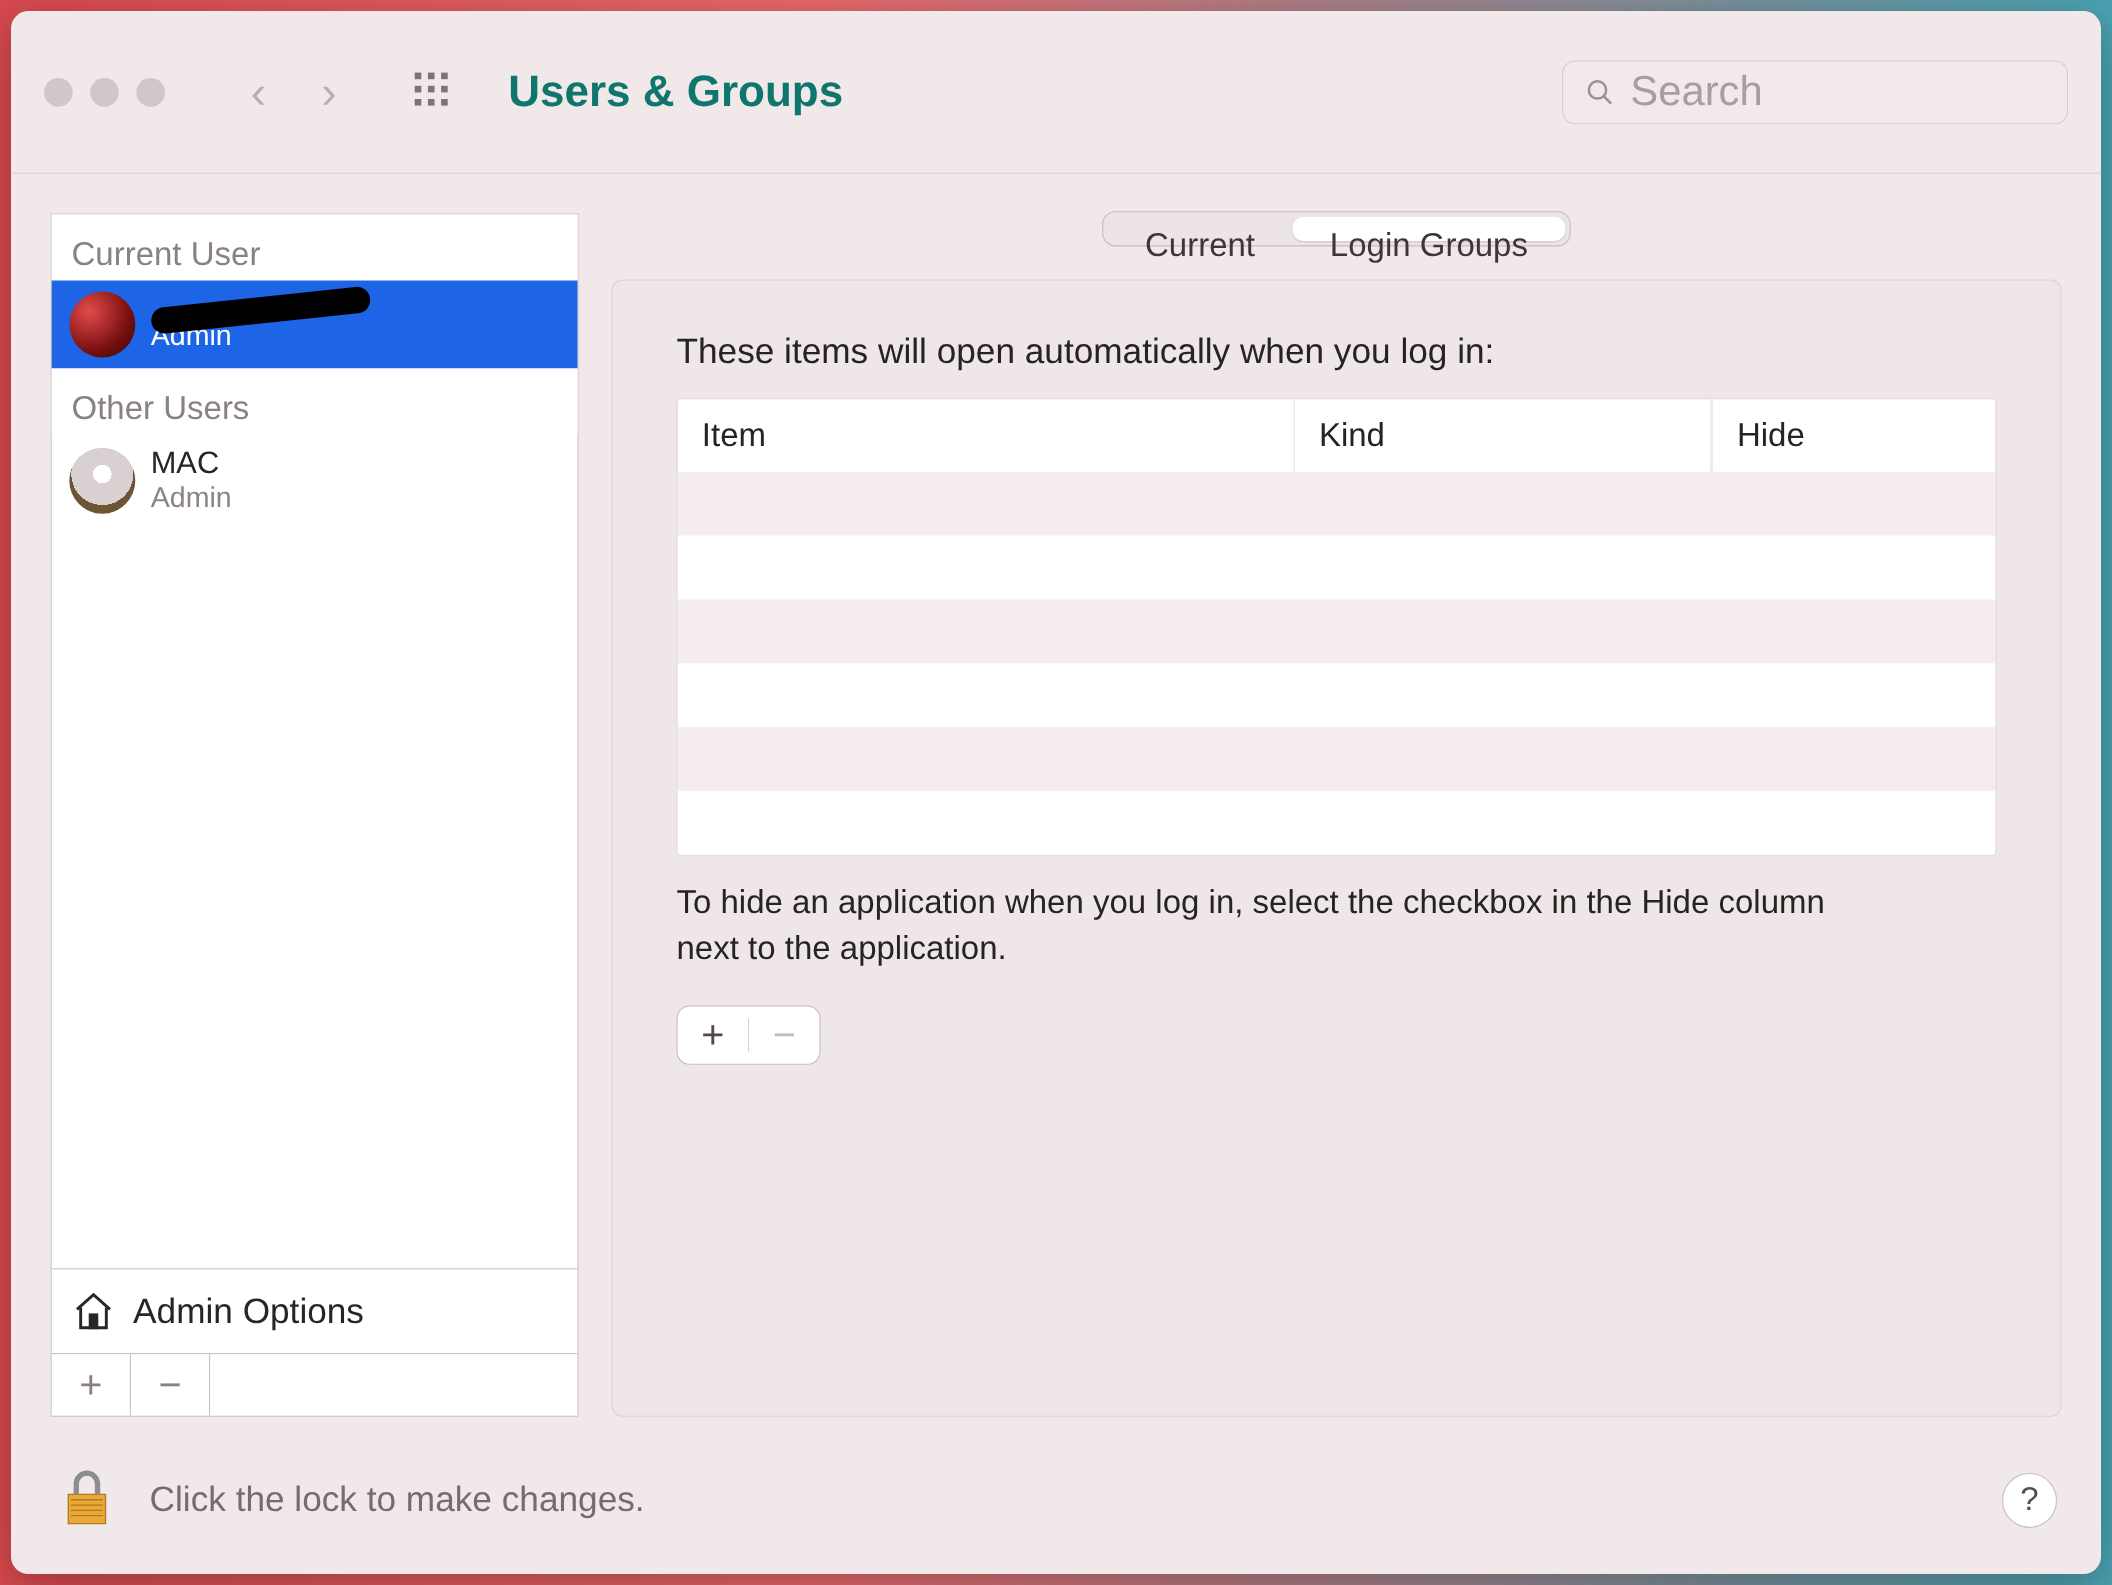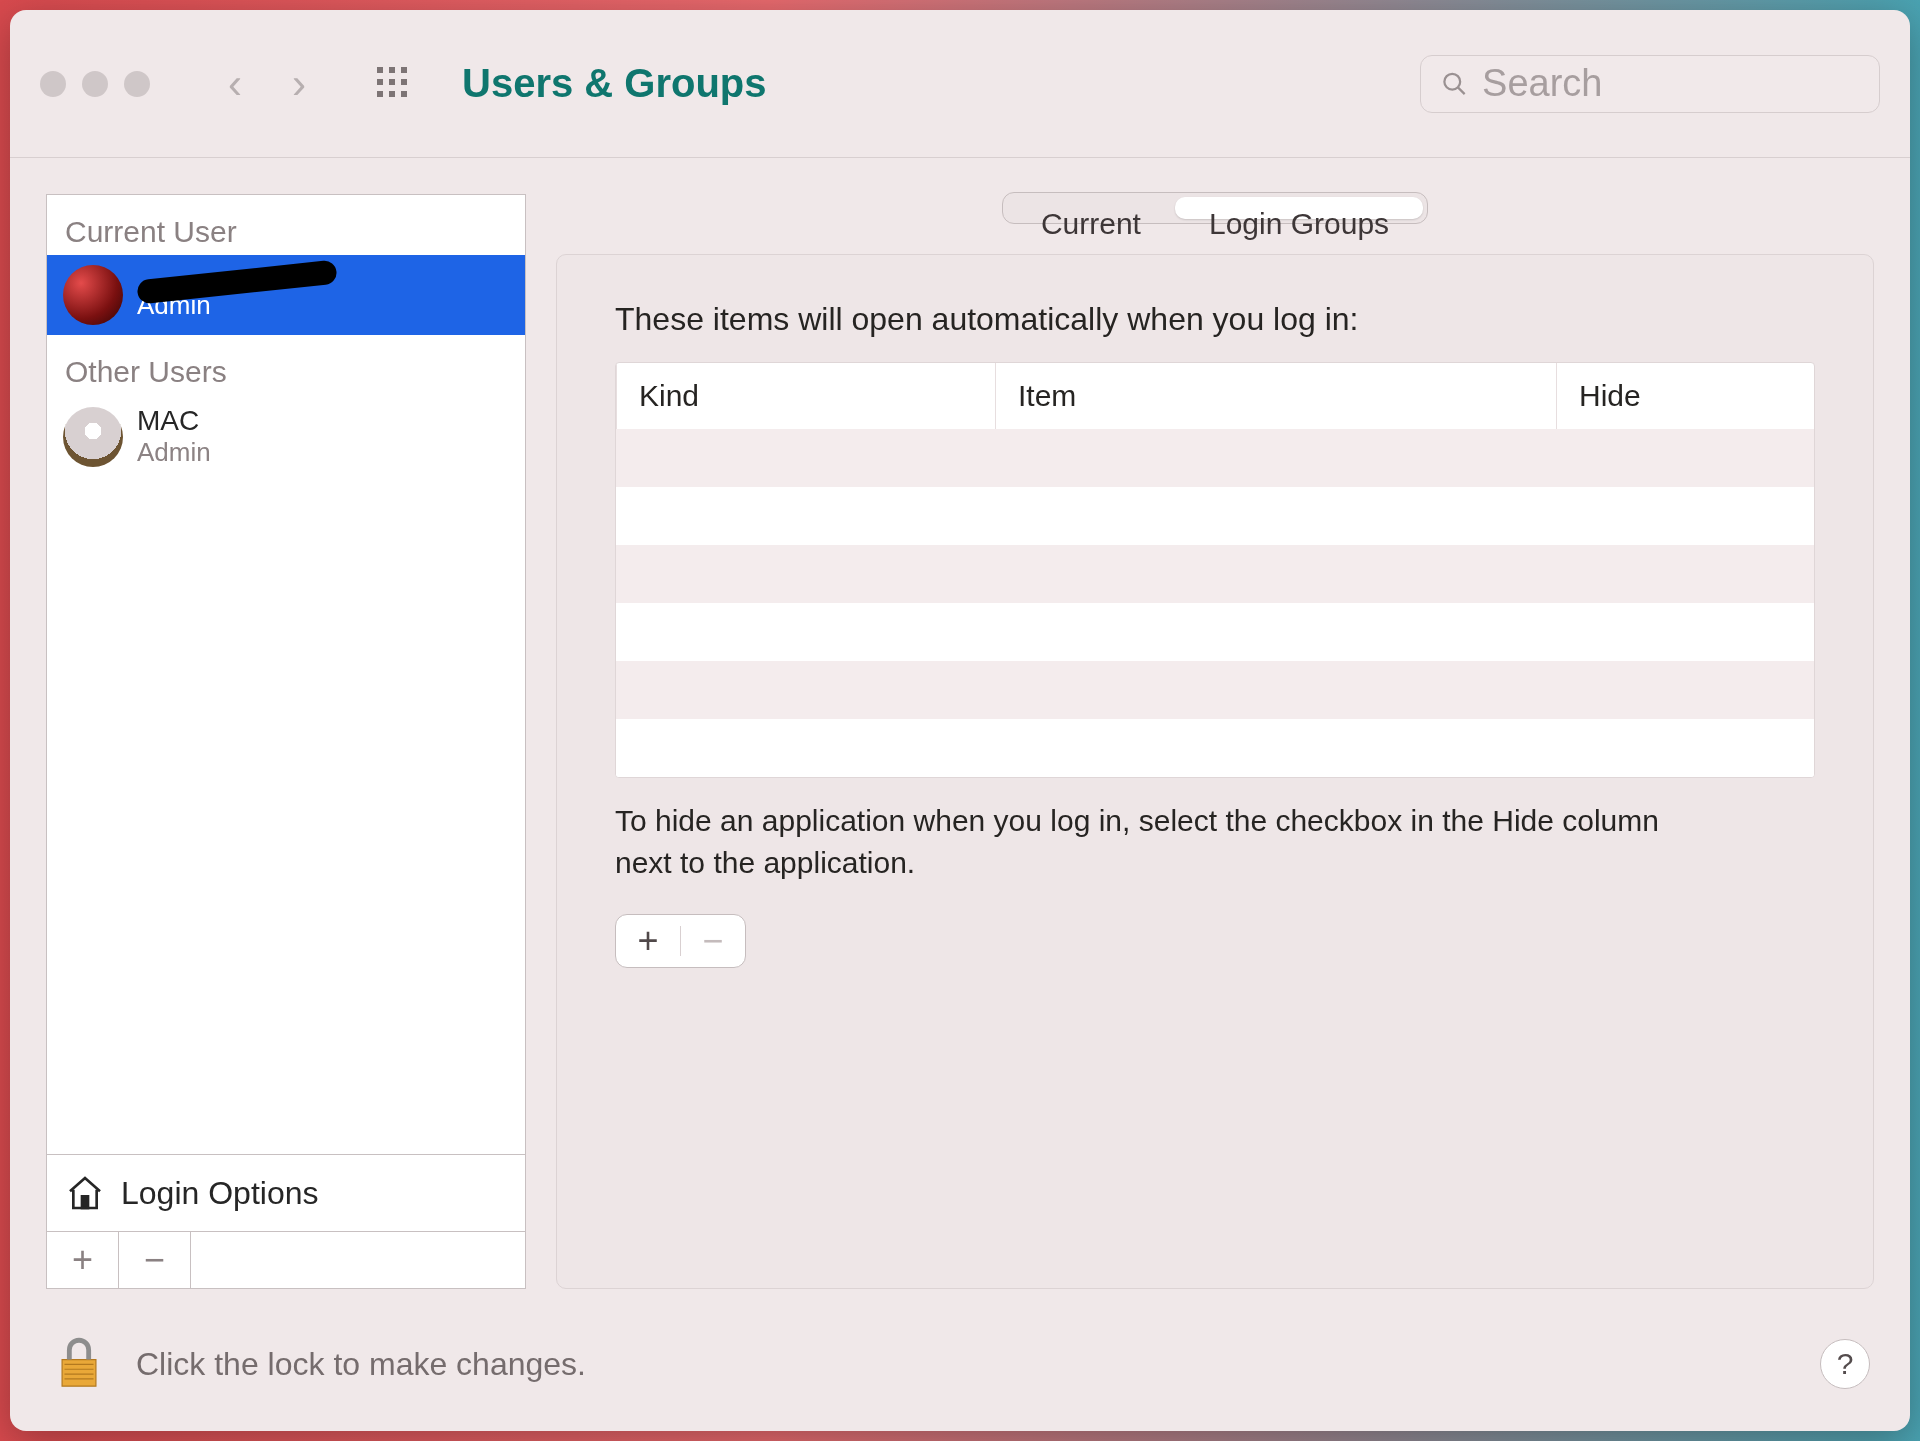--- a/index.html
+++ b/index.html
@@ -190,41 +190,41 @@
           <span class="role">Admin</span>
         </div>
       </div>
       <div class="sidebar-flex"></div>
       <div class="login-options">
         <svg viewBox="0 0 24 24" fill="none" stroke="#262626" stroke-width="1.6">
             <path d="M3 11 L12 3 L21 11"></path>
             <path d="M5 10 V21 H19 V10"></path>
             <rect x="10.2" y="14" width="3.6" height="7" fill="#262626"></rect>
           </svg>
-        <span>Login Options</span>
+        <span>Admin Options</span>
       </div>
       <div class="sb-footer">
         <div class="sqbtn">+</div>
         <div class="sqbtn">−</div>
       </div>
     </div>
 
     <div class="mainwrap">
       <div class="tabs-outer">
         <div class="tabs">
           <div class="tab">Current</div>
           <div class="tab active">Login Groups</div>
         </div>
       </div>
       <div class="panel">
         <div class="intro">These items will open automatically when you log in:</div>
         <div class="table">
           <div class="thead">
+            <div class="th item">Item</div>
             <div class="th kind">Kind</div>
-            <div class="th item">Item</div>
             <div class="th hide">Hide</div>
           </div>
           <div class="tbody">
             <div class="row"></div>
             <div class="row"></div>
             <div class="row"></div>
             <div class="row"></div>
             <div class="row"></div>
             <div class="row"></div>
           </div>

